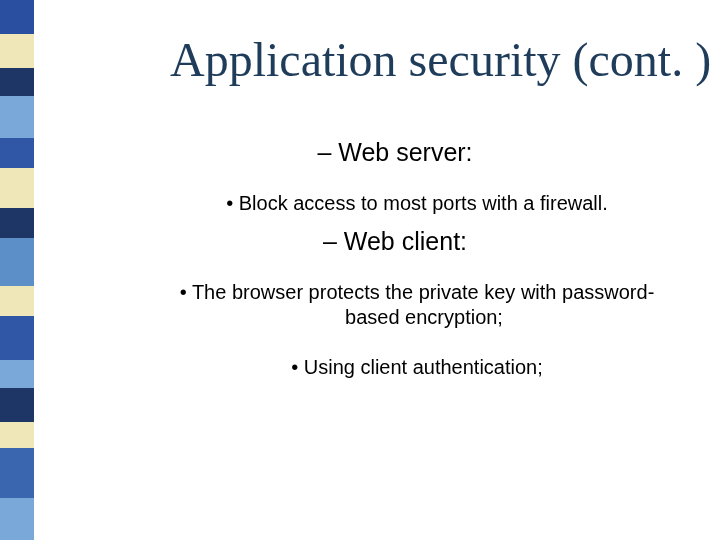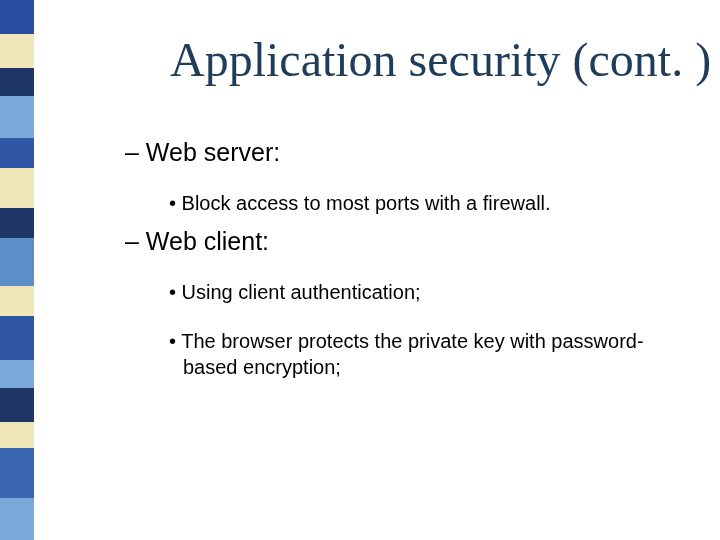--- a/index.html
+++ b/index.html
@@ -31,20 +31,21 @@
       font-size: 48px;
       color: #1f3d5a;
       font-weight: 400;
     }
     .content {
       position: absolute;
       left: 125px;
       top: 130px;
       width: 540px;
       color: #000;
+      text-align: center;
     }
     .dash-item {
       font-size: 25px;
       margin-bottom: 6px;
       margin-top: 8px;
     }
     .dash-item::before {
       content: "– ";
     }
     .bullet-group {
@@ -86,16 +87,16 @@
 
 <div class="title">Application security (cont. )</div>
 
 <div class="content">
   <div class="dash-item">Web server:</div>
   <div class="bullet-group">
     <div class="bullet-item">Block access to most ports with a firewall.</div>
   </div>
   <div class="dash-item">Web client:</div>
   <div class="bullet-group">
+    <div class="bullet-item">The browser protects the private key with password-based encryption;</div>
     <div class="bullet-item">Using client authentication;</div>
-    <div class="bullet-item">The browser protects the private key with password-based encryption;</div>
   </div>
 </div>
 
 </body></html>

